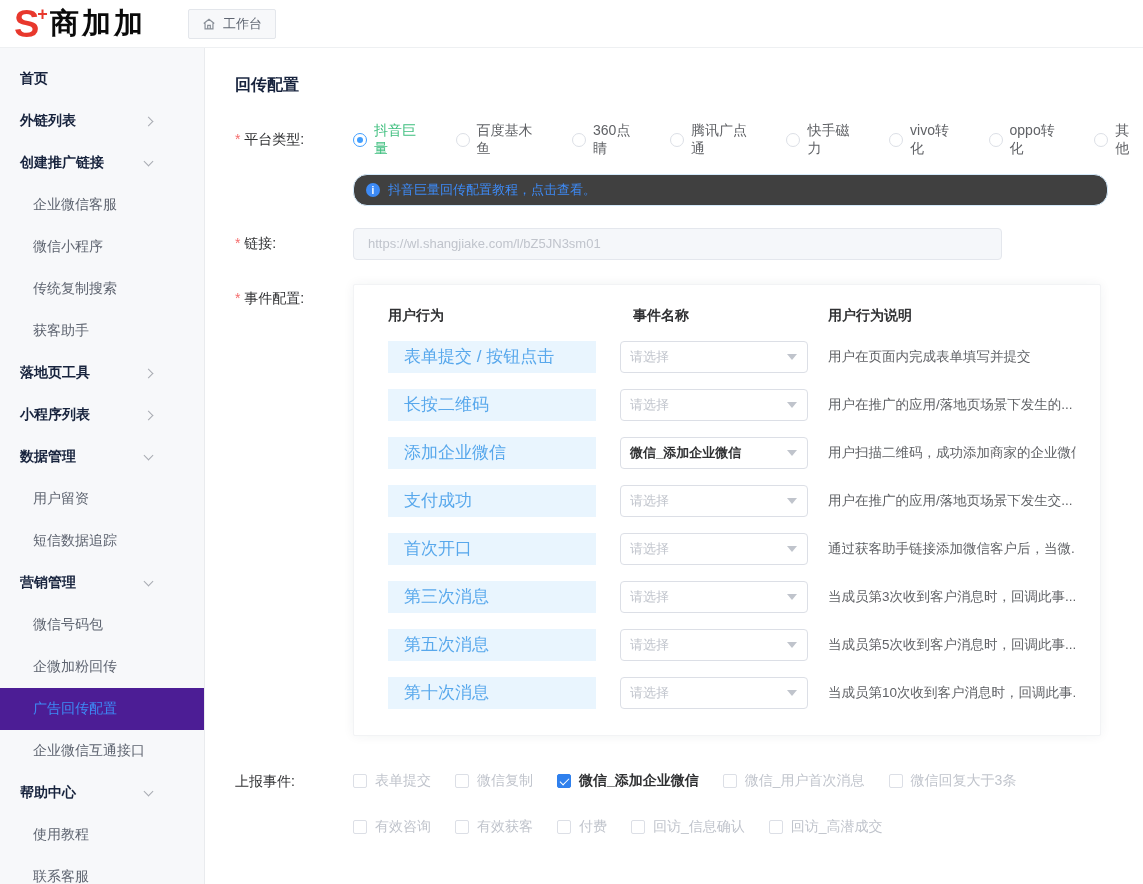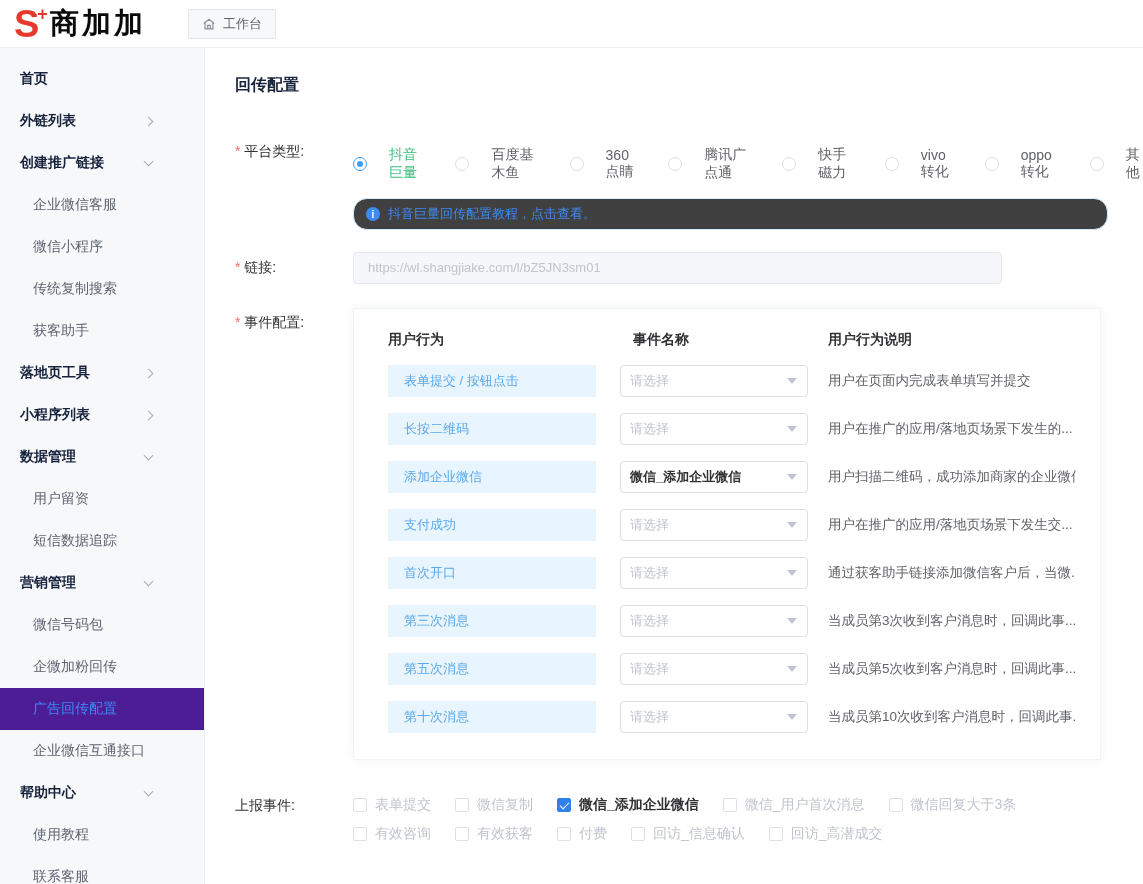--- a/index.html
+++ b/index.html
@@ -32,21 +32,21 @@
   .main { flex:1; padding:27px 0 0 30px; background:#fff; }
   .page-title { font-size:16px; font-weight:700; color:#17233d; }
 
   .form-row { display:flex; align-items:center; margin-top:26px; }
   .form-label { width:110px; flex-shrink:0; text-align:left; font-size:14px; color:#303133; }
   .req::before { content:"* "; color:#f56c6c; }
   .ctrl { margin-left:8px; }
 
   
   .radio-group { display:flex; align-items:center; gap:26px; }
-  .radio-item { display:flex; align-items:center; gap:22px; cursor:pointer;margin-top:24px; }
+  .radio-item { display:flex; align-items:center; gap:7px; cursor:pointer; }
   .radio-circle { width:14px; height:14px; border-radius:50%; border:1px solid #dcdfe6; background:#fff; position:relative; flex-shrink:0; }
   .radio-item.checked .radio-circle { border-color:#409eff; }
   .radio-item.checked .radio-circle::after { content:""; position:absolute; left:3px; top:3px; width:6px; height:6px; border-radius:50%; background:#409eff; }
   .radio-label { font-size:14px; color:#606266; }
   .radio-item.checked .radio-label { color:#3fbf7f; }
 
   
   .banner { margin:16px 16px 0 118px; width:755px; height:32px; background:#404040; border:1px solid #d4eafb;
     border-radius:14px; display:flex; align-items:center; padding:0 12px; gap:8px; color:#3d8af5; font-size:13px; cursor:pointer; }
   .info-icon { width:14px; height:14px; border-radius:50%; background:#3d8af5; color:#fff; font-size:10px; font-weight:700;
@@ -63,31 +63,31 @@
   .panel { width:748px; background:#fff; border:1px solid #f2f3f5; border-radius:2px;
     box-shadow:0 0 12px rgba(31,45,61,.06); padding:22px 24px 10px 24px; }
   .panel-intro { font-size:14px; color:#8a9299; margin-bottom:22px; }
   .panel-intro a { color:#3d8af5; text-decoration:none; cursor:pointer; white-space:nowrap; }
   .ext-icon { display:inline-block; width:12px; height:12px; margin-left:2px; vertical-align:-1px; }
   .tbl { margin-left:10px; }
   .tbl-head { display:flex; font-weight:700; font-size:14px; color:#303133; margin-bottom:16px; }
   .th1 { width:232px; } .th2 { width:208px; padding-left:13px; } .th3 { flex:1; }
   .tbl-row { display:flex; align-items:center; margin-bottom:16px; }
   .behavior-cell { width:208px; height:32px; line-height:32px; margin-right:24px; background:#e9f5fe;
-    color:#58a8ec; font-size:13px; padding-left:16px; overflow:hidden; white-space:nowrap; }
+    color:#58a8ec; font-size:17px; padding-left:16px; overflow:hidden; white-space:nowrap; }
   .sel { width:188px; height:32px; margin-right:20px; background:#fff; border:1px solid #dcdfe6; border-radius:4px;
     display:flex; align-items:center; justify-content:space-between; padding:0 10px 0 9px; font-size:13px; color:#c0c4cc; cursor:pointer; flex-shrink:0; }
   .sel.filled { color:#303133; font-weight:700; }
   .caret { width:0; height:0; border-left:5px solid transparent; border-right:5px solid transparent; border-top:6px solid #c0c4cc; flex-shrink:0; }
   .desc-cell { flex:1; font-size:13.5px; color:#606266; white-space:nowrap; overflow:hidden; }
 
   
   .report-row { margin-top:36px; align-items:flex-start; }
   .report-row .form-label { padding-top:1px; }
-  .cb-rows { display:flex; flex-direction:column; gap:11px; }
+  .cb-rows { display:flex; flex-direction:column; gap:28px; }
   .cb-line { display:flex; align-items:center; gap:24px; }
   .cb-item { display:flex; align-items:center; gap:8px; cursor:pointer; }
   .cb-box { width:14px; height:14px; border:1px solid #dcdfe6; border-radius:2px; background:#fff; position:relative; flex-shrink:0; }
   .cb-item.checked .cb-box { background:#2f80ed; border-color:#2f80ed; }
   .cb-item.checked .cb-box::after { content:""; position:absolute; left:4px; top:1px; width:4px; height:8px;
     border-right:1.6px solid #fff; border-bottom:1.6px solid #fff; transform:rotate(45deg); }
   .cb-label { font-size:14px; color:#c0c4cc; }
   .cb-item.checked .cb-label { color:#303133; font-weight:700; }
 </style>
 </head>

